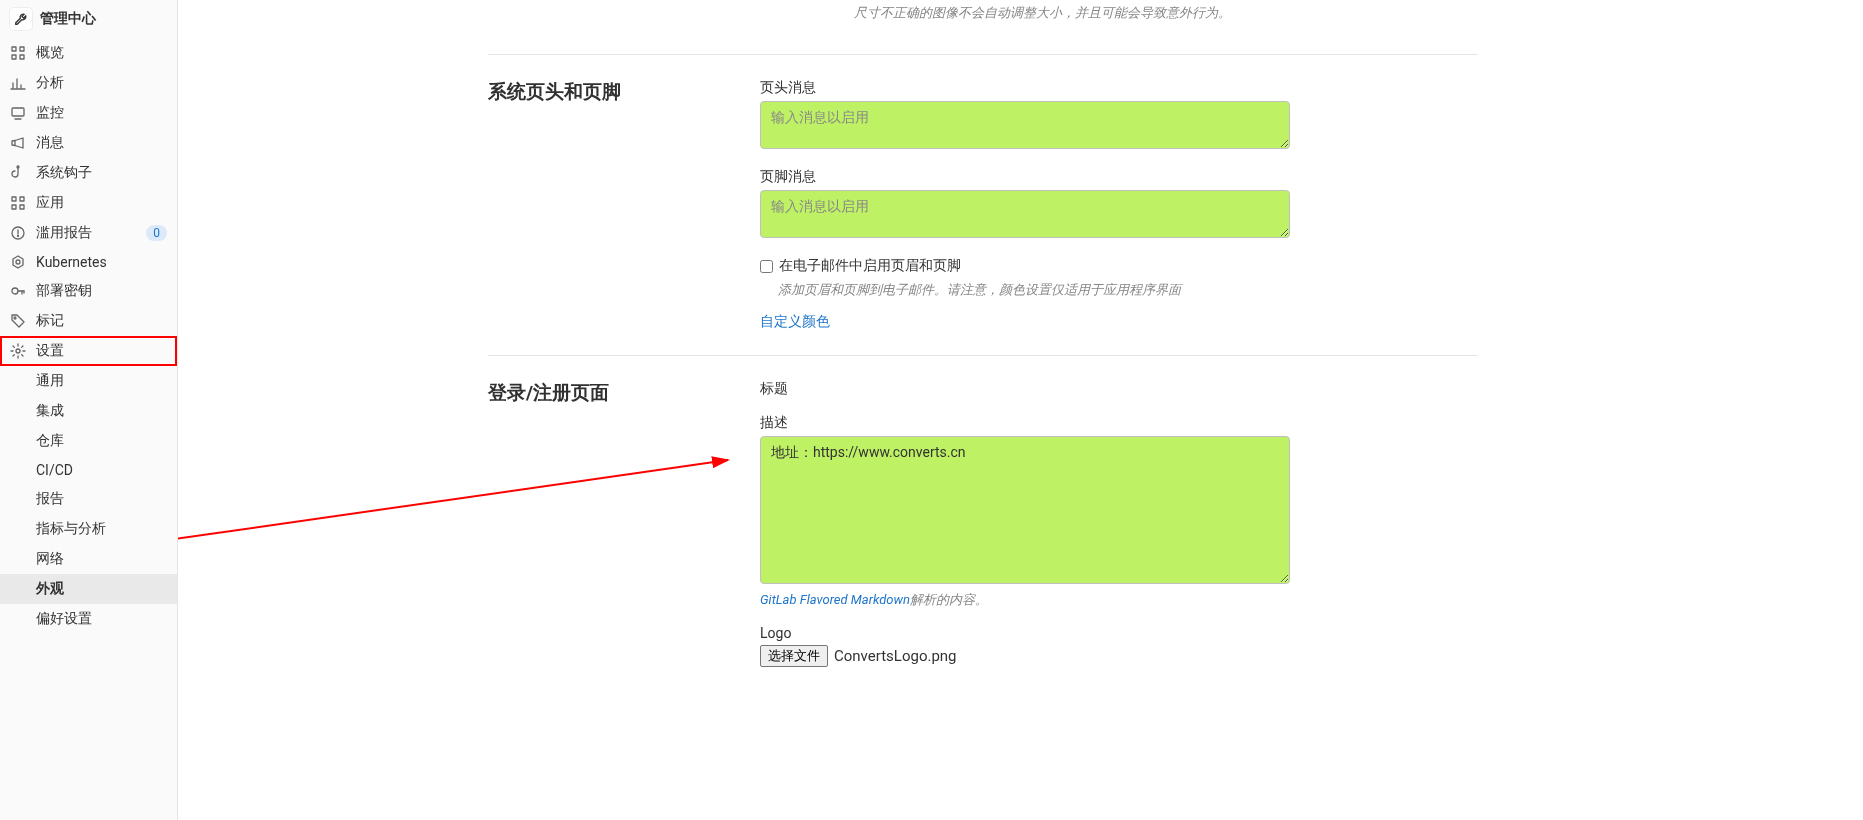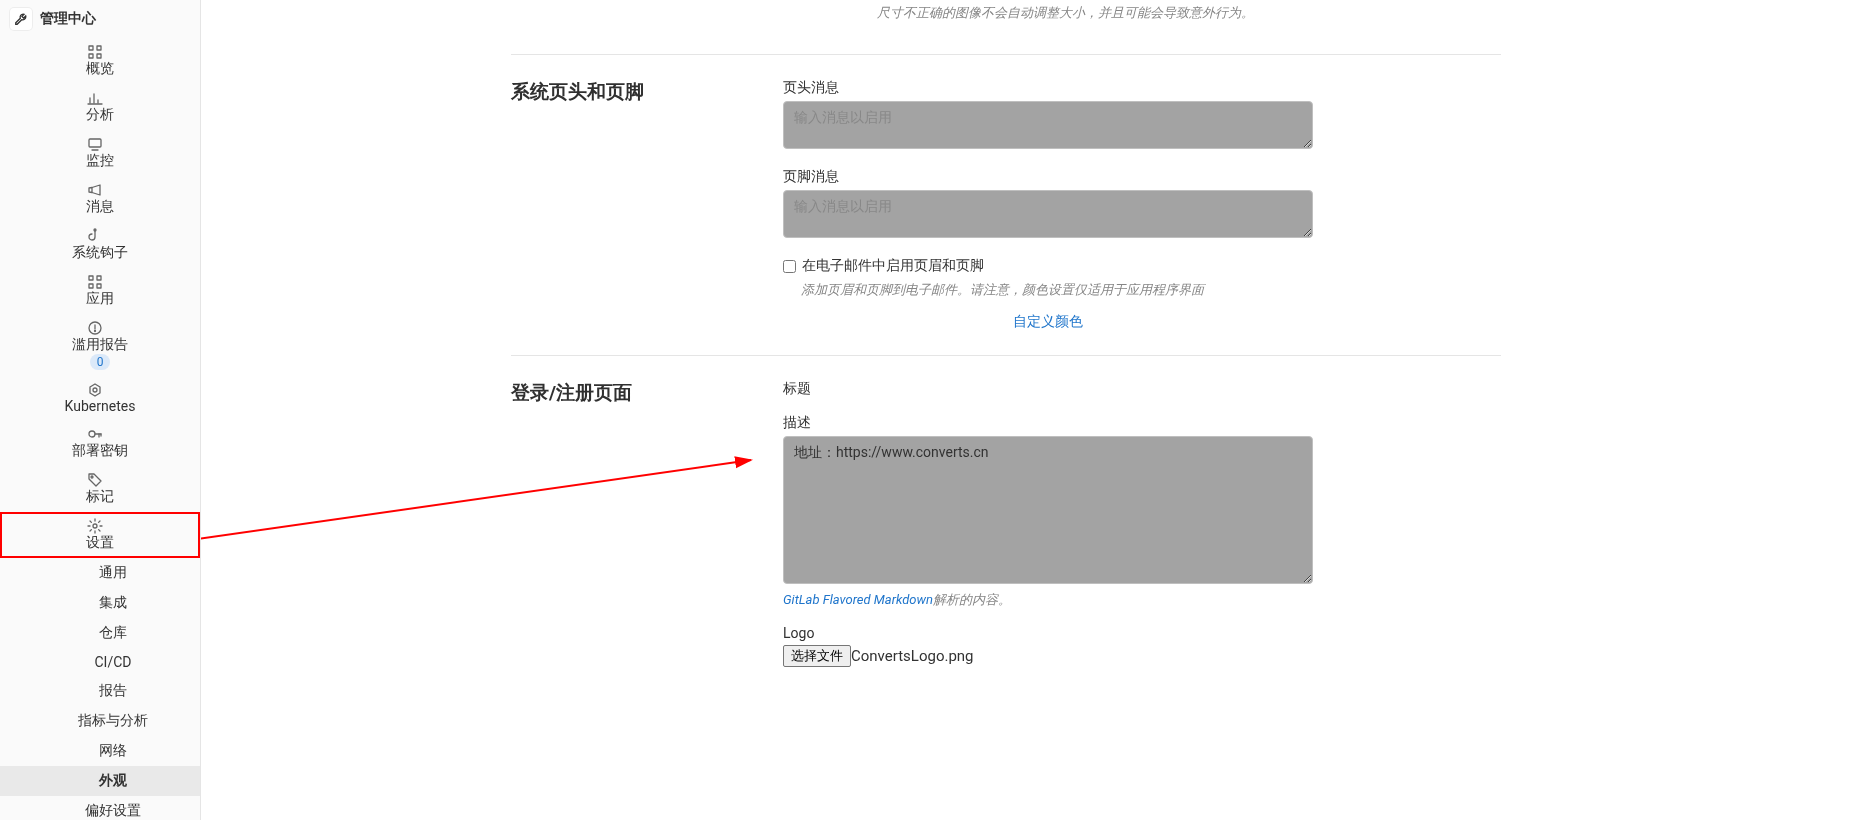--- a/index.html
+++ b/index.html
@@ -7,21 +7,21 @@
   font-family: -apple-system, BlinkMacSystemFont, "Segoe UI", Roboto, "Helvetica Neue", Arial, sans-serif;
   font-size: 14px;
   color: #333;
   background: #fff;
   display: flex;
   height: 820px;
   width: 1863px;
   overflow: hidden;
 }
 .sidebar {
-  width: 201px;
+  width: 178px;
   background: #fafafa;
   border-right: 1px solid #e5e5e5;
   flex-shrink: 0;
   overflow-y: auto;
 }
 .sidebar-header {
   display: flex;
   align-items: center;
   padding: 8px 10px;
   font-weight: 600;
@@ -37,21 +37,20 @@
   margin-right: 8px;
   box-shadow: 0 0 0 1px rgba(0,0,0,0.05);
 }
 .sidebar-item {
   display: flex;
   align-items: center;
   padding: 6px 10px;
   cursor: pointer;
   color: #333;
   position: relative;
-  flex-direction: column;
 }
 .sidebar-item .icon {
   width: 16px;
   height: 16px;
   margin-right: 10px;
   display: flex;
   align-items: center;
   justify-content: center;
   color: #666;
   flex-shrink: 0;
@@ -116,36 +115,37 @@
   margin-bottom: 4px;
 }
 .form-input, .form-textarea {
   width: 100%;
   padding: 7px 10px;
   border: 1px solid #bfbfbf;
   border-radius: 4px;
   font-size: 14px;
   font-family: inherit;
   color: #333;
-  background: #a3a3a3;
+  background: #bef264;
 }
 .form-input::placeholder, .form-textarea::placeholder { color: #888; }
 .form-textarea { resize: vertical; min-height: 40px; }
 .form-textarea.tall { min-height: 148px; }
 .checkbox-row {
   display: flex;
   align-items: center;
   margin-bottom: 6px;
 }
 .checkbox-row input { margin-right: 6px; }
 .link { color: #1f75cb; cursor: pointer; font-size: 14px; }
 .link-italic { color: #1f75cb; font-style: italic; }
 .file-row {
   display: flex;
   align-items: center;
+  gap: 6px;
 }
 .file-btn {
   border: 1px solid #767676;
   background: #efefef;
   padding: 1px 7px;
   font-size: 13px;
   border-radius: 2px;
   cursor: pointer;
 }
 .file-name { font-size: 15px; color: #333; }
@@ -339,21 +339,21 @@
         </div>
         <div class="form-group">
           <label class="form-label">页脚消息</label>
           <textarea class="form-textarea" placeholder="输入消息以启用" style=""></textarea>
         </div>
         <div class="checkbox-row">
           <input type="checkbox" style="">
           <span>在电子邮件中启用页眉和页脚</span>
         </div>
         <div class="hint-text" style="padding-left:18px;">添加页眉和页脚到电子邮件。请注意，颜色设置仅适用于应用程序界面</div>
-        <div style="margin-top:14px;text-align:center;">
+        <div style="margin-top:14px;">
           <span class="link">自定义颜色</span>
         </div>
       </div>
     </div>
 
     <div class="section">
       <div class="section-title">登录/注册页面</div>
       <div class="section-body">
         <div class="form-group">
           <label class="form-label">标题</label>

